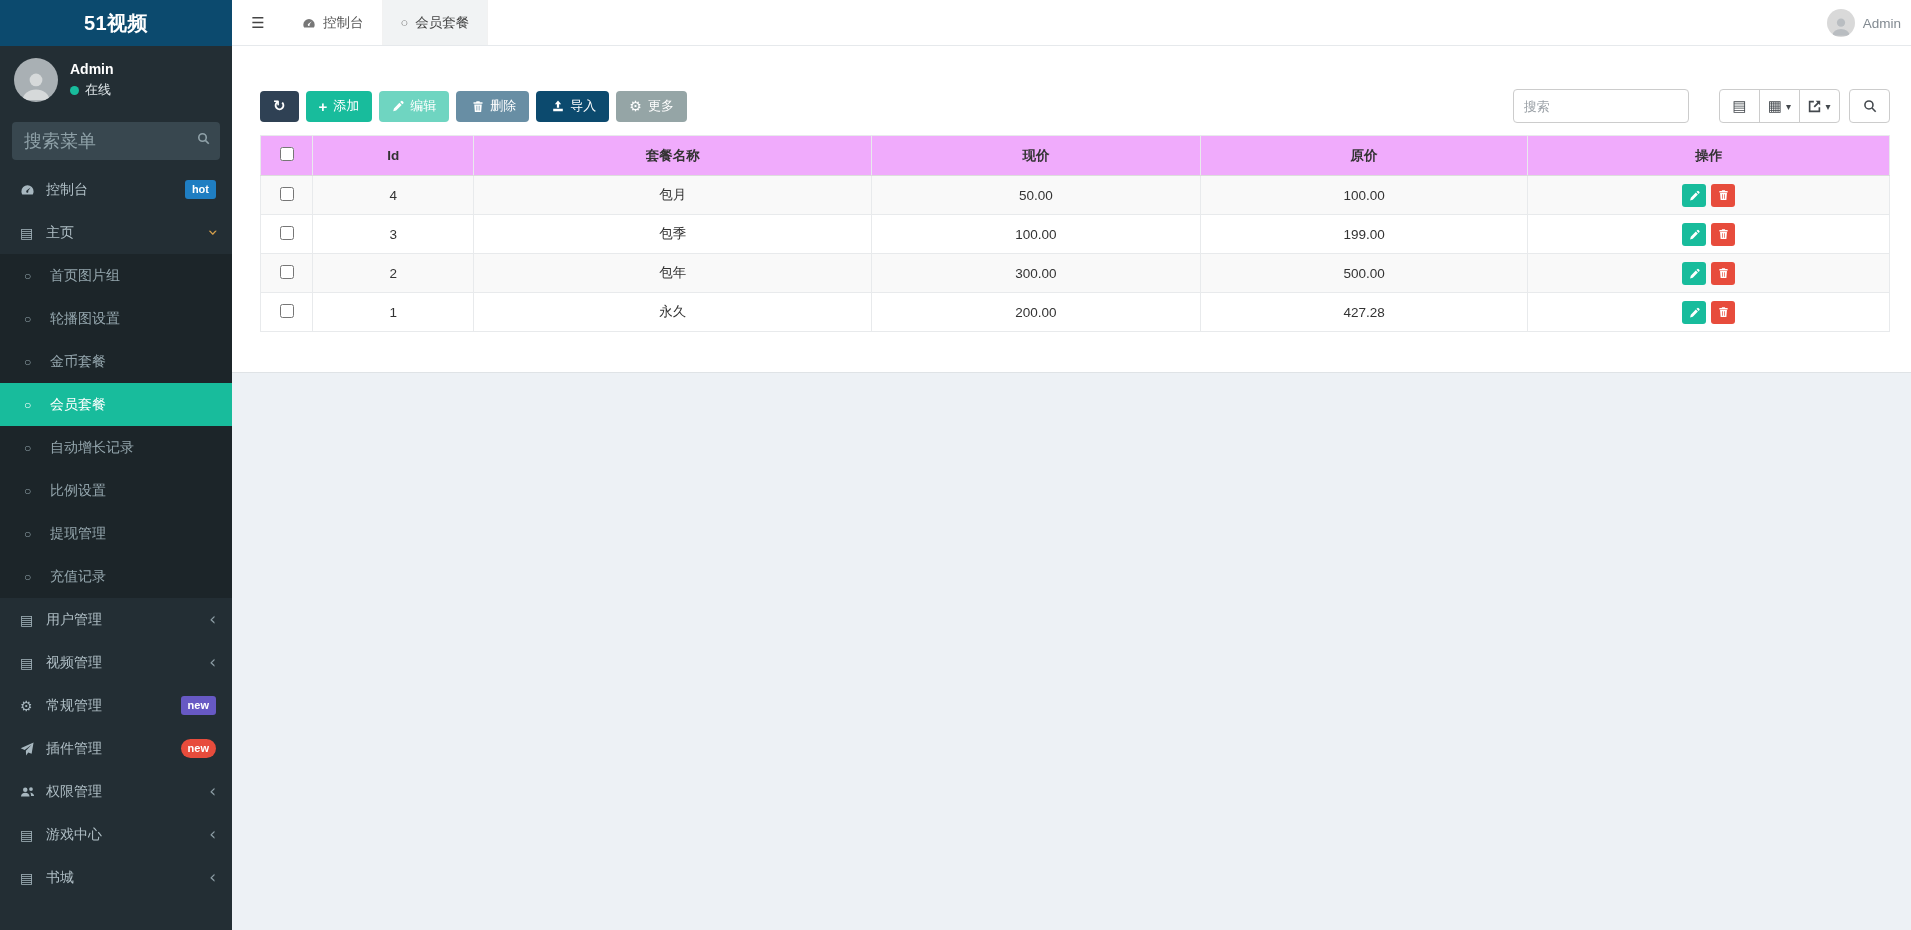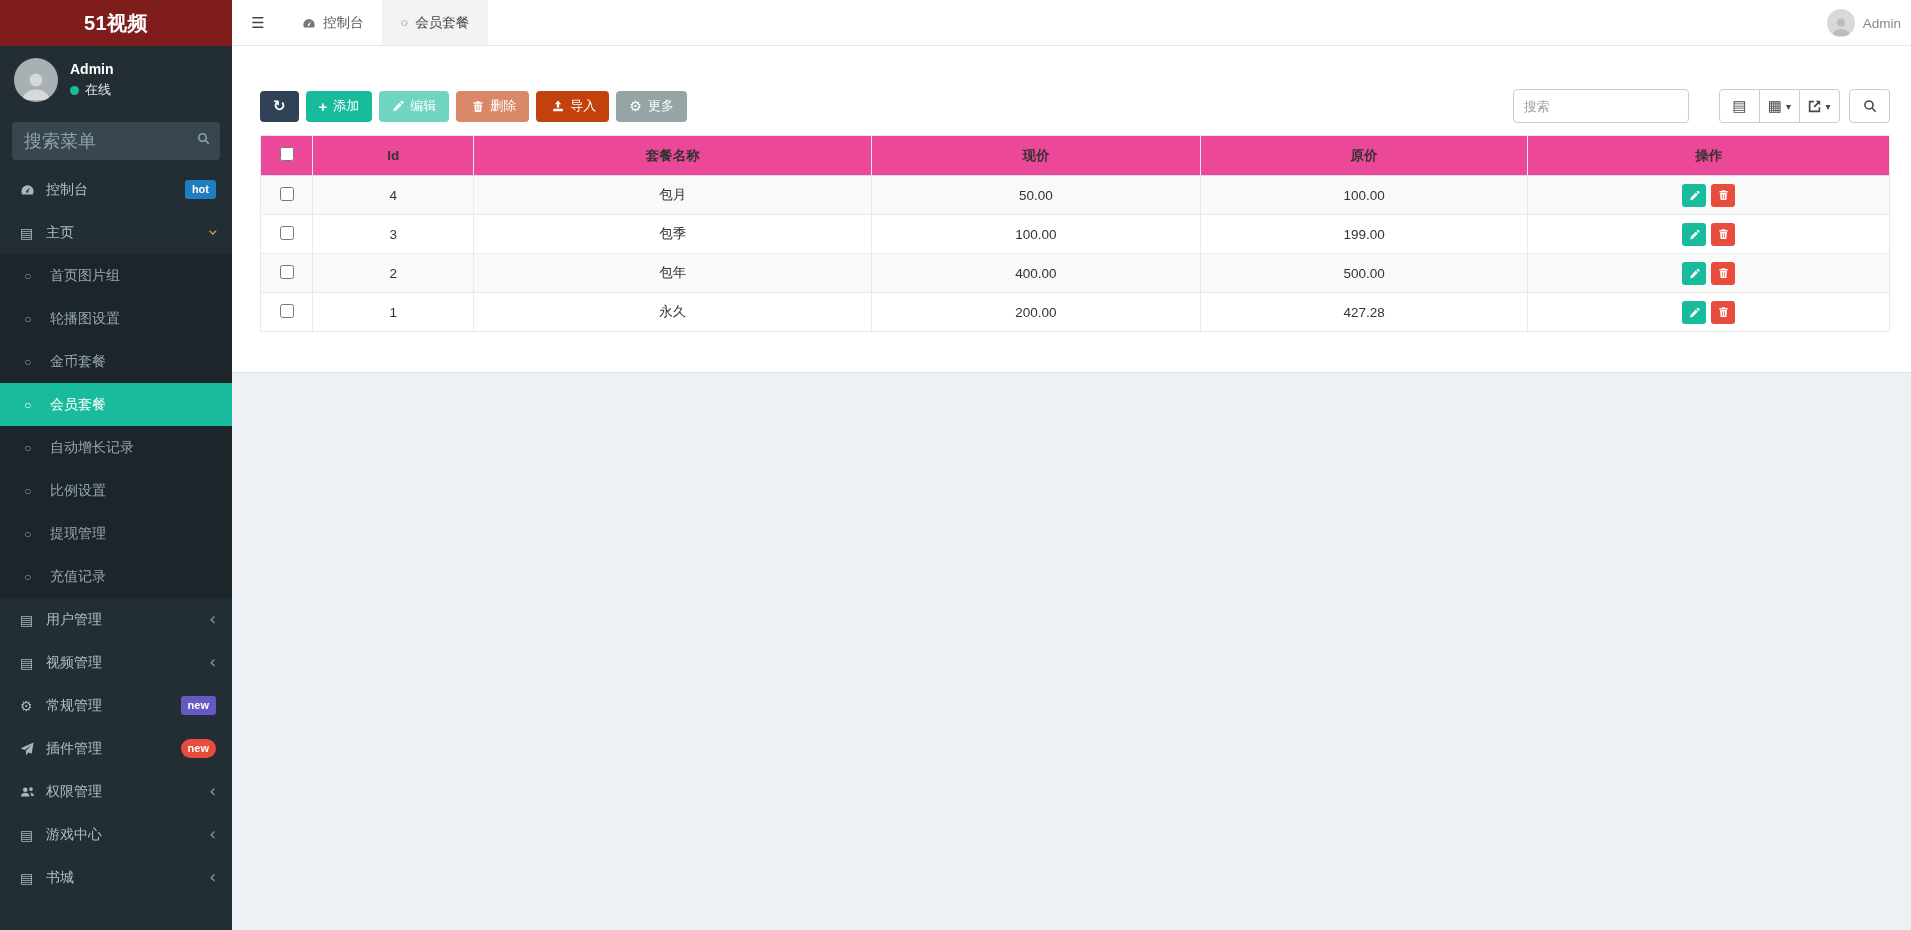--- a/index.html
+++ b/index.html
@@ -2,21 +2,21 @@
 <html><head>
 <meta charset="utf-8">
 <style>
   * { margin:0; padding:0; box-sizing:border-box; }
   html,body { width:1911px; height:930px; overflow:hidden; }
   body { font-family:"Liberation Sans","DejaVu Sans",sans-serif; font-size:14px; color:#333; background:#edf1f5; }
   .app { width:1911px; height:930px; display:flex; }
 
   
   .sidebar { width:232px; height:930px; background:#232e34; flex:0 0 232px; display:flex; flex-direction:column; }
-  .logo { height:46px; line-height:46px; text-align:center; color:#fff; font-size:20px; font-weight:bold; background:#7f1d1d; letter-spacing:.5px; }
+  .logo { height:46px; line-height:46px; text-align:center; color:#fff; font-size:20px; font-weight:bold; background:#0c4a6e; letter-spacing:.5px; }
   .user-panel { display:flex; align-items:center; padding:12px 14px 10px; }
   .avatar-lg { width:44px; height:44px; border-radius:50%; background:#a9b0b4; overflow:hidden; flex:0 0 44px; display:flex; align-items:flex-end; justify-content:center; }
   .user-meta { margin-left:12px; }
   .user-name { color:#fff; font-weight:bold; font-size:14px; margin-bottom:4px; }
   .user-status { color:#dfe6e9; font-size:13px; display:flex; align-items:center; gap:6px; }
   .dot { width:9px; height:9px; border-radius:50%; background:#18bc9c; display:inline-block; }
   .menu-search { margin:10px 12px 8px; position:relative; }
   .menu-search input { width:100%; height:38px; background:#38474f; border:none; border-radius:4px; color:#cfd8dc; font-size:18px; padding:0 32px 0 12px; outline:none; }
   .menu-search input::placeholder { color:#8fa1a8; }
   .menu-search .mag { position:absolute; right:10px; top:10px; color:#8fa1a8; }
@@ -48,38 +48,38 @@
 
   .content { flex:1; background:#edf1f5; overflow:hidden; }
   .panel { background:#fff; border-bottom:1px solid #dfe3e6; padding:43px 21px 40px 28px; }
 
   
   .toolbar { display:flex; align-items:center; }
   .btn { height:31px; border:none; border-radius:4px; color:#fff; font-size:13px; padding:0 13px; margin-right:7px; display:inline-flex; align-items:center; gap:6px; cursor:pointer; font-family:inherit; }
   .btn svg { display:block; }
   .btn.primary { background:#2f4154; }
   .btn.success { background:#18bc9c; }
-  .btn.danger  { background:#c2410c;padding-left:16px; }
+  .btn.danger  { background:#0c4a6e;padding-left:16px; }
   .btn.default { background:#95a5a6; }
   .btn.disabled { opacity:.62; cursor:not-allowed; }
   .toolbar-right { margin-left:auto; display:flex; align-items:flex-end; }
   .tbl-search { width:176px; height:34px; border:1px solid #ccc; border-radius:4px; font-size:13px; padding:0 10px; color:#333; outline:none; font-family:inherit; }
   .tbl-search::placeholder { color:#9aa0a6; }
   .btn-group { display:flex; margin-left:30px; }
   .icon-btn { height:34px; min-width:41px; background:#fff; border:1px solid #ccc; color:#43484d; display:inline-flex; align-items:center; justify-content:center; gap:4px; cursor:pointer; font-size:14px; padding:0 8px; }
   .btn-group .icon-btn + .icon-btn { margin-left:-1px; }
   .btn-group .icon-btn:first-child { border-radius:4px 0 0 4px; }
   .btn-group .icon-btn:last-child { border-radius:0 4px 4px 0; }
   .icon-btn.single { border-radius:4px; margin-left:9px; }
   .caret { font-size:10px; color:#43484d; }
 
   
   table.grid { width:100%; border-collapse:collapse; margin-top:12px; table-layout:fixed; }
   .grid th, .grid td { border:1px solid #e8eaec; text-align:center; font-size:13.5px; color:#333; height:39px; padding:0 6px; }
-  .grid thead th { font-weight:bold; height:40px; border-bottom:1px solid #ddd; background:#ec4899; }
+  .grid thead th { font-weight:bold; height:40px; border-bottom:1px solid #ddd; background:#f0abfc; }
   .grid tbody tr:nth-child(odd) { background:#f9f9f9; }
   .grid tbody tr:nth-child(even) { background:#fff; }
   .grid input[type=checkbox] { width:14px; height:14px; cursor:pointer; }
   .act { display:flex; align-items:center; justify-content:center; gap:5px; }
   .mini-btn { width:24px; height:23px; border:none; border-radius:3px; color:#fff; display:inline-flex; align-items:center; justify-content:center; cursor:pointer; }
   .mini-btn.edit { background:#18bc9c; }
   .mini-btn.del { background:#e74c3c; }
 
   .summary { margin-top:14px; font-size:14px; color:#333; }
 </style>
@@ -365,21 +365,21 @@
                         <path d="M6 1h4l.6 1.2H14v2H2v-2h3.4zM3 5.2h10l-.8 10H3.8zM6 7v6.4h1V7zm3 0v6.4h1V7z"></path>
                       </svg>
                     </button>
               </div>
                 </td>
             </tr>
             <tr>
               <td><input type="checkbox" style=""></td>
               <td>2</td>
               <td>包年</td>
-              <td>400.00</td>
+              <td>300.00</td>
               <td>500.00</td>
               <td>
                   <div class="act">
                 <button class="mini-btn edit">
                       <svg width="11" height="11" viewBox="0 0 16 16" fill="#fff">
                         <path d="M11.9 1.7a1.6 1.6 0 0 1 2.3 0l.7.7a1.6 1.6 0 0 1 0 2.3l-1 1-3-3zM9.9 3.7l3 3-7.4 7.4-3.9 1 1-3.9z"></path>
                       </svg>
                     </button>
                 <button class="mini-btn del">
                       <svg width="11" height="12" viewBox="0 0 16 16" fill="#fff">

